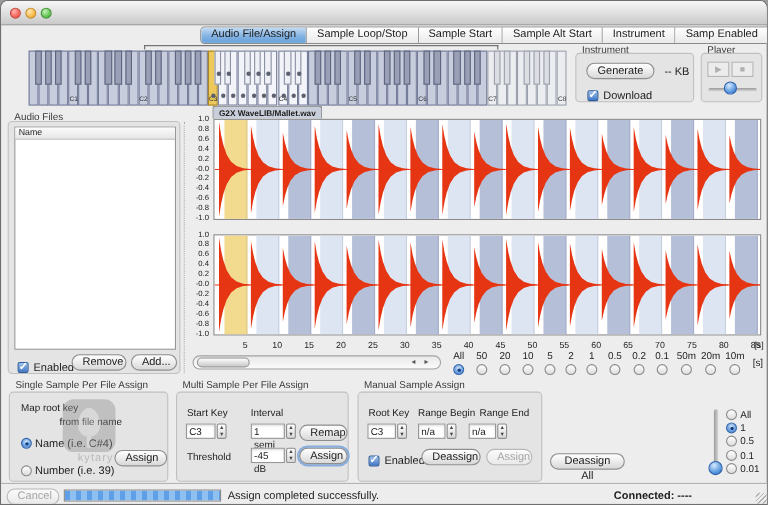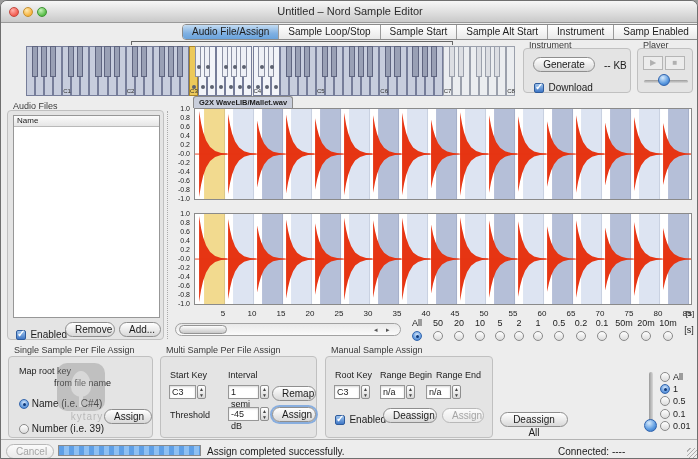--- a/index.html
+++ b/index.html
@@ -82,21 +82,20 @@
 </style>
 </head>
 <body>
 
 <div id="win">
 
   <div id="titlebar" class="abs">
     <span id="tl-red" class="tl"></span>
     <span id="tl-yellow" class="tl"></span>
     <span id="tl-green" class="tl"></span>
-    <div id="title" class="abs">Untitled – Nord Sample Editor</div>
   </div>
 
   <div id="tabs" class="abs">
       <div class="tab sel">Audio File/Assign</div>
       <div class="tab">Sample Loop/Stop</div>
       <div class="tab">Sample Start</div>
       <div class="tab">Sample Alt Start</div>
       <div class="tab">Instrument</div>
       <div class="tab">Samp Enabled</div>
       <div class="tab">Manager</div>
@@ -538,17 +537,17 @@
     <div id="wm-logo"></div>
     <div id="wm-text">kytary</div>
   </div>
 
   <div id="statusbar" class="abs">
     <div class="btn dis abs" style="left:5px;top:4px;width:48px;">Cancel</div>
     <div id="progress" class="abs">
         <div id="progress-fill" style="width: 100%;"></div>
       </div>
     <div class="abs" style="left:206px;top:6px;font-size:10px;">Assign completed successfully.</div>
-    <div class="abs" style="left:557px;top:6px;font-size:10px;">Connected: ----</div>
+    <div class="abs" style="left:557px;top:6px;font-size:10px;font-weight:bold;">Connected: ----</div>
     <div id="grip" class="abs"></div>
   </div>
 
 </div>
 
 </body></html>

